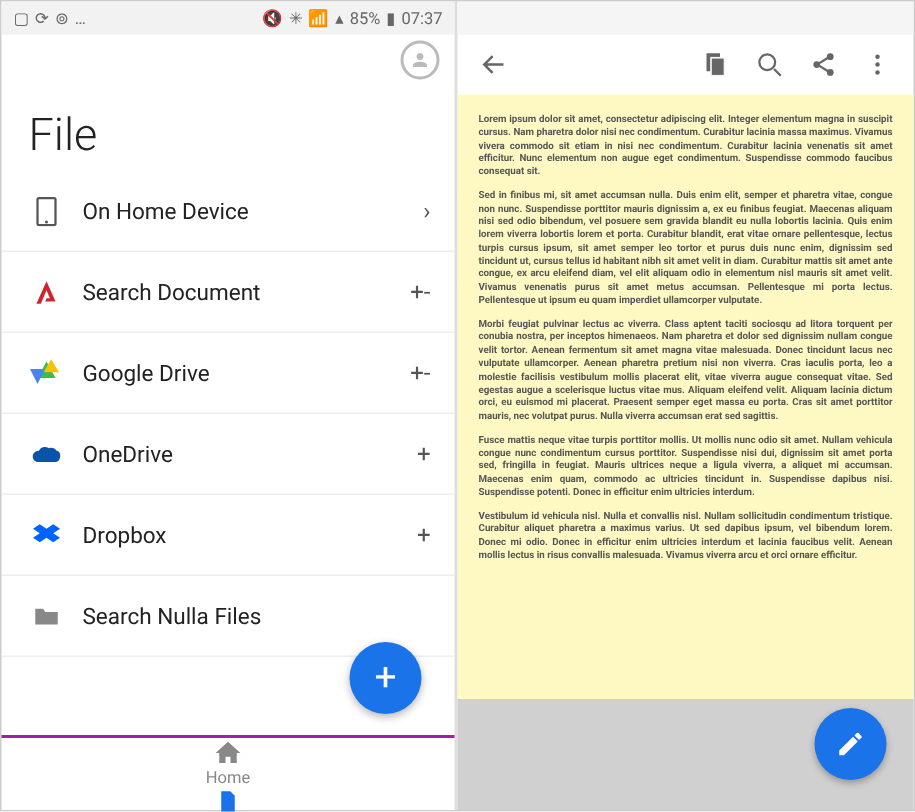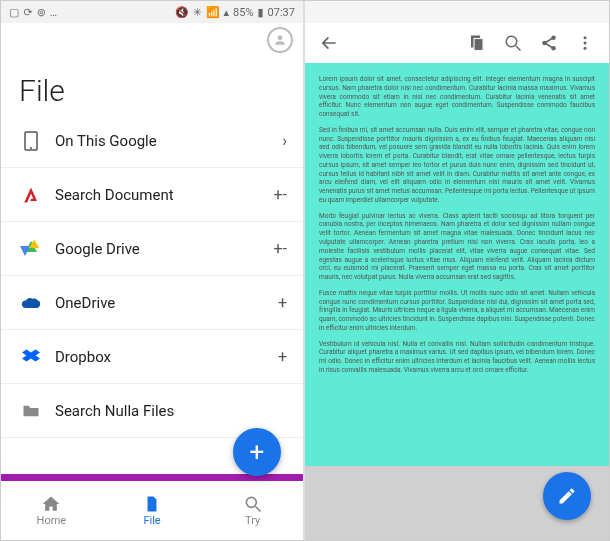--- a/index.html
+++ b/index.html
@@ -32,31 +32,31 @@
   .ic-folder { color: #888; }
 
   .gdrive { position: relative; width: 18px; height: 16px; }
   .gtri { position: absolute; width: 0; height: 0; }
   .gt1 { left: 3px; top: 0; border-left: 6px solid transparent; border-right: 6px solid transparent; border-bottom: 11px solid #3cba54; }
   .gt2 { left: -2px; top: 5px; border-left: 5px solid transparent; border-right: 5px solid transparent; border-top: 10px solid #4885ed; }
   .gt3 { left: 9px; top: 0; border-top: 5px solid transparent; border-bottom: 5px solid transparent; border-left: 9px solid #f4c20d; transform: rotate(30deg); }
 
   .fab { position: absolute; right: 22px; bottom: 64px; width: 48px; height: 48px; border-radius: 50%; background: #1a73e8; color: #fff; display: flex; align-items: center; justify-content: center; font-size: 26px; box-shadow: 0 2px 6px rgba(0,0,0,.3); }
 
-  .bnav { height: 66px; border-top: 7px solid #a21caf; display: flex; }
+  .bnav { height: 50px; border-top: 2px solid #a21caf; display: flex; flex-direction: column; }
   .bitem { flex: 1; display: flex; flex-direction: column; align-items: center; justify-content: center; color: #888; font-size: 11px; }
   .bitem.active { color: #1a73e8; }
   .bitem svg, .bitem .bic { height: 20px; }
 
   
   .rt-top { height: 40px; display: flex; align-items: center; padding: 0 6px; color: #666; }
   .rt-top .ritem { width: 36px; display: flex; justify-content: center; cursor: pointer; }
   .rt-top .rgap { flex: 1; }
 
-  .doc { flex: 1; padding: 12px 14px; overflow: hidden; background: #5eead4; }
+  .doc { flex: 1; padding: 12px 14px; overflow: hidden; background: #fef9c3; font-weight: bold; }
   .doc p { font-size: 6.5px; line-height: 1.35; color: #555; margin-bottom: 7px; text-align: justify; }
 
   .rfooter { height: 74px; background: #d0d0d0; }
   .rfab { position: absolute; right: 18px; bottom: 20px; width: 48px; height: 48px; border-radius: 50%; background: #1a73e8; color: #fff; display: flex; align-items: center; justify-content: center; box-shadow: 0 2px 5px rgba(0,0,0,.3); }
 </style>
 </head>
 <body>
 
 <div class="wrap">
 
@@ -87,21 +87,21 @@
     <div class="heading">File</div>
 
     <div class="list">
       <div class="row">
         <div class="icon">
             <svg width="14" height="20" viewBox="0 0 14 20">
               <rect x="1" y="1" width="12" height="18" rx="1" fill="none" stroke="#555" stroke-width="1.5"></rect>
               <circle cx="7" cy="17" r="1" fill="#555"></circle>
             </svg>
           </div>
-        <div class="label">On This Google</div>
+        <div class="label">On Home Device</div>
         <div class="act">›</div>
       </div>
       <div class="row">
         <div class="icon ic-adobe">
             <svg width="18" height="18" viewBox="0 0 24 24">
               <path fill="#d1242a" d="M12 2 3 22h4l5-12 3 7h-3l-1 3h9z"></path>
             </svg>
           </div>
         <div class="label">Search Document</div>
         <div class="act">+-</div>

